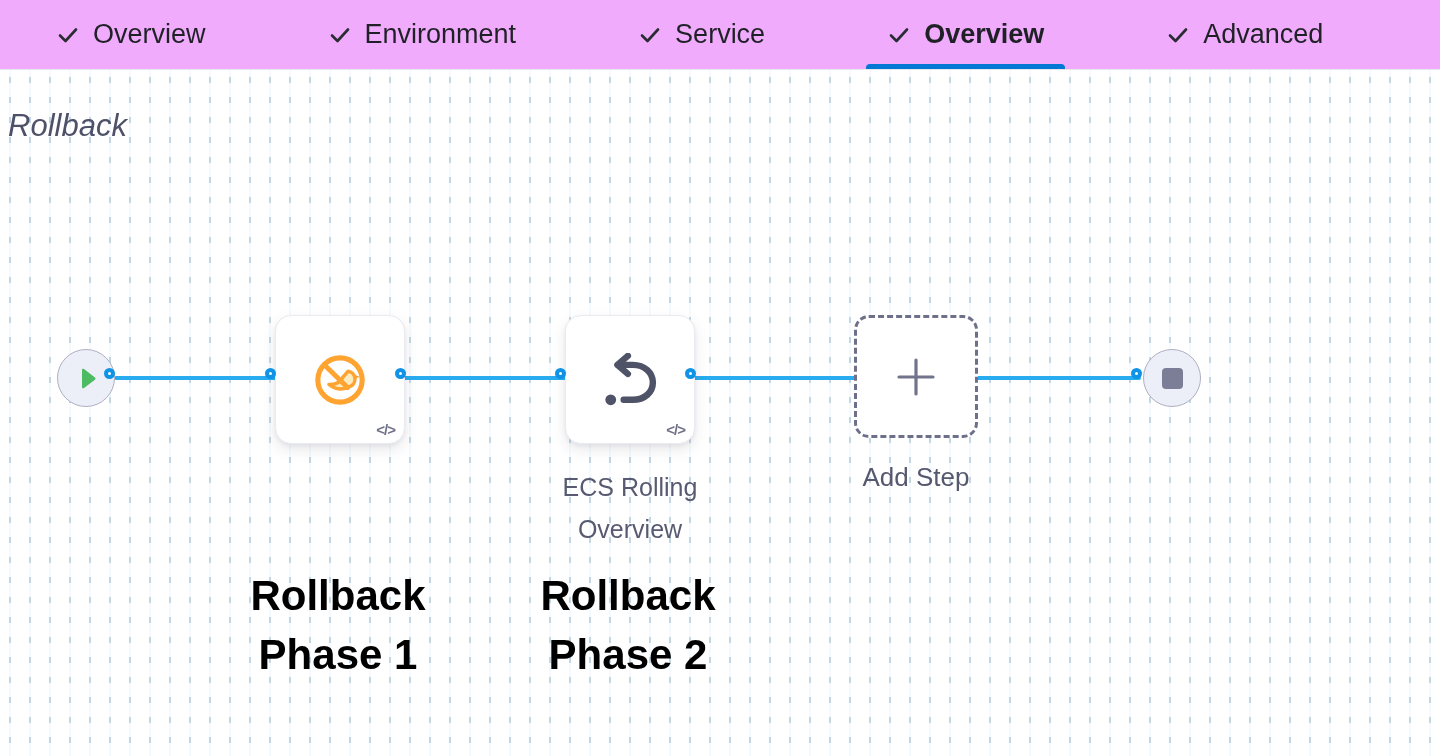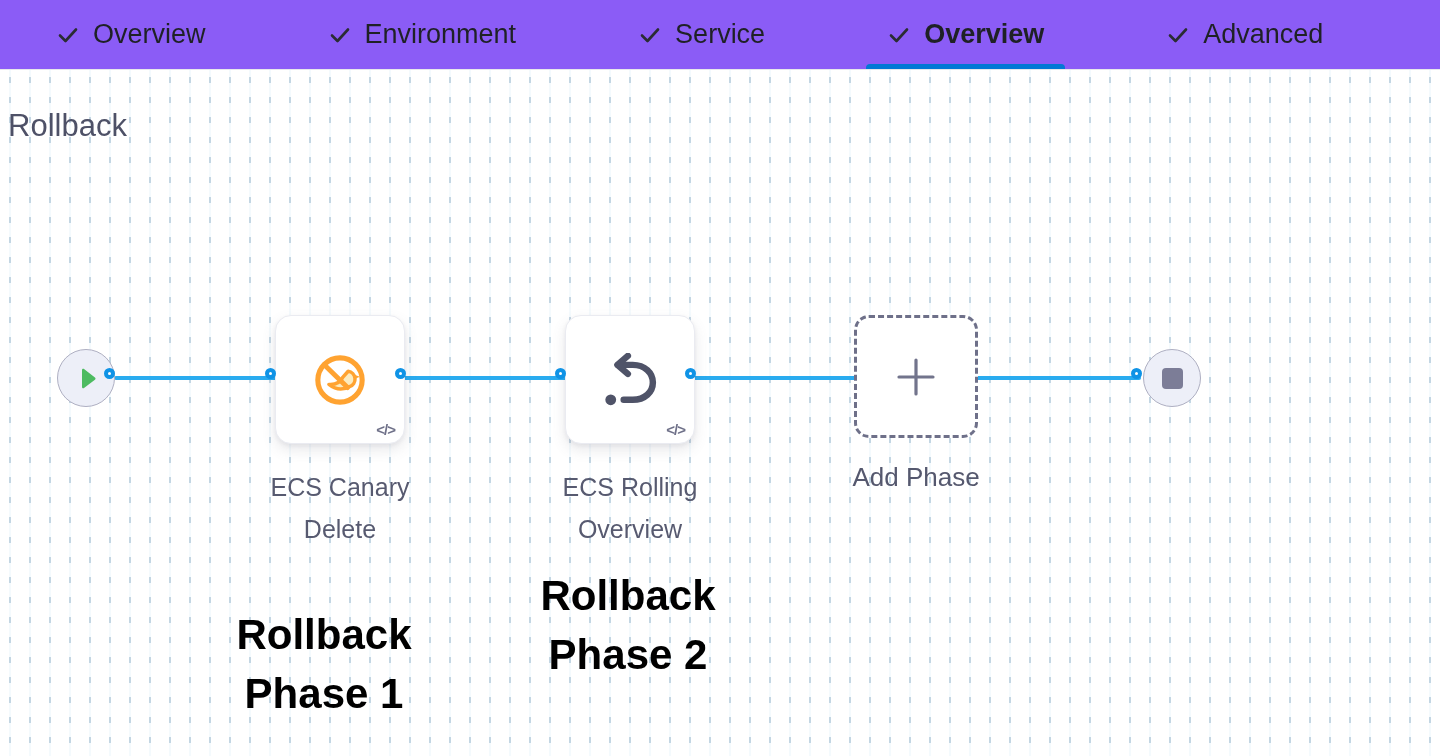--- a/index.html
+++ b/index.html
@@ -1,20 +1,20 @@
 <!DOCTYPE html>
 <html><head>
 <meta charset="utf-8">
 <style>
   * { margin:0; padding:0; box-sizing:border-box; }
   html,body { width:1440px; height:756px; background:#ffffff;
     font-family:"Liberation Sans","DejaVu Sans",sans-serif; overflow:hidden; }
 
   
-  .tabbar { position:relative; height:70px; background:#8b5cf6;
+  .tabbar { position:relative; height:70px; background:#f0abfc;
     border-bottom:1px solid #e7e8ec; display:flex; align-items:stretch;
     padding-left:30px; gap:70px; }
   .tab { position:relative; display:flex; align-items:center; gap:13px;
     padding:0 26px; cursor:pointer; }
   .tab .check { width:24px; height:24px; flex:0 0 auto; }
   .tab .check path { stroke:#2a2c33; stroke-width:2.6; fill:none;
     stroke-linecap:round; stroke-linejoin:round; }
   .tab .tab-label { font-size:27px; color:#1f2126; white-space:nowrap; }
   .tab.active .tab-label { font-weight:700; }
   .tab-underline { position:absolute; left:5px; right:5px; bottom:0;
@@ -22,21 +22,21 @@
 
   
   .canvas { position:relative; width:1440px; height:686px; background-color:#fff;
     background-image:
       radial-gradient(1.4px 3.2px at 10px 10px, #c3d6e3 88%, rgba(195,214,227,0) 100%),
       linear-gradient(to right, #e9f5fb 1.5px, transparent 1.5px);
     background-size:20px 20px, 20px 20px;
     background-position:0 0, -10.5px 0; }
 
   .section-heading { position:absolute; left:8px; top:38px; font-size:31px;
-    font-weight:500; color:#4e5167; }
+    font-weight:500; color:#4e5167;font-style:italic; }
 
   .connector { position:absolute; left:114px; top:306px; width:1027px;
     height:4px; background:#29abef; border-radius:2px; z-index:1; }
 
   .round-node { position:absolute; width:58px; height:58px; border-radius:50%;
     background:#edeff8; border:1.5px solid #aeafc2; z-index:2;
     display:flex; align-items:center; justify-content:center; cursor:pointer; }
   #start-node { left:57px; top:279px; }
   #end-node   { left:1143px; top:279px; }
   .stop-square { width:21px; height:21px; border-radius:4px; background:#7c7d97; }
@@ -59,21 +59,21 @@
 
   .step-name { position:absolute; width:160px; text-align:center; font-size:25px;
     line-height:42px; color:#575a70; z-index:2; }
   #step-name-1 { left:260px; top:396px; }
   #step-name-2 { left:550px; top:396px; }
   .add-step-label { position:absolute; left:816px; top:392px; width:200px;
     text-align:center; font-size:26px; color:#55586e; z-index:2; }
 
   .annotation { position:absolute; width:280px; text-align:center; font-size:42px;
     line-height:59px; font-weight:700; color:#000; z-index:3; }
-  #annotation-1 { left:184px; top:496px;margin-top:39px; }
+  #annotation-1 { left:198px; top:496px; }
   #annotation-2 { left:488px; top:496px; }
 </style>
 </head>
 <body>
 
 <div class="tabbar">
   <div class="tab">
     <svg class="check" viewBox="0 0 24 24">
         <path d="M4 12.5 L9.5 18 L20 6.5"></path>
       </svg>
@@ -147,20 +147,19 @@
   <div class="add-step">
     <svg width="46" height="46" viewBox="0 0 46 46">
       <path d="M23 6 V40 M6 23 H40" stroke="#72748c" stroke-width="3.2" stroke-linecap="round"></path>
     </svg>
   </div>
 
   <div class="round-node" id="end-node">
     <div class="stop-square"></div>
   </div>
 
-  <div class="step-name" id="step-name-1">ECS Canary Delete</div>
   <div class="step-name" id="step-name-2">ECS Rolling Overview</div>
-  <div class="add-step-label">Add Phase</div>
+  <div class="add-step-label">Add Step</div>
 
   <div class="annotation" id="annotation-1">Rollback Phase 1</div>
   <div class="annotation" id="annotation-2">Rollback Phase 2</div>
 
 </div>
 
 </body></html>

